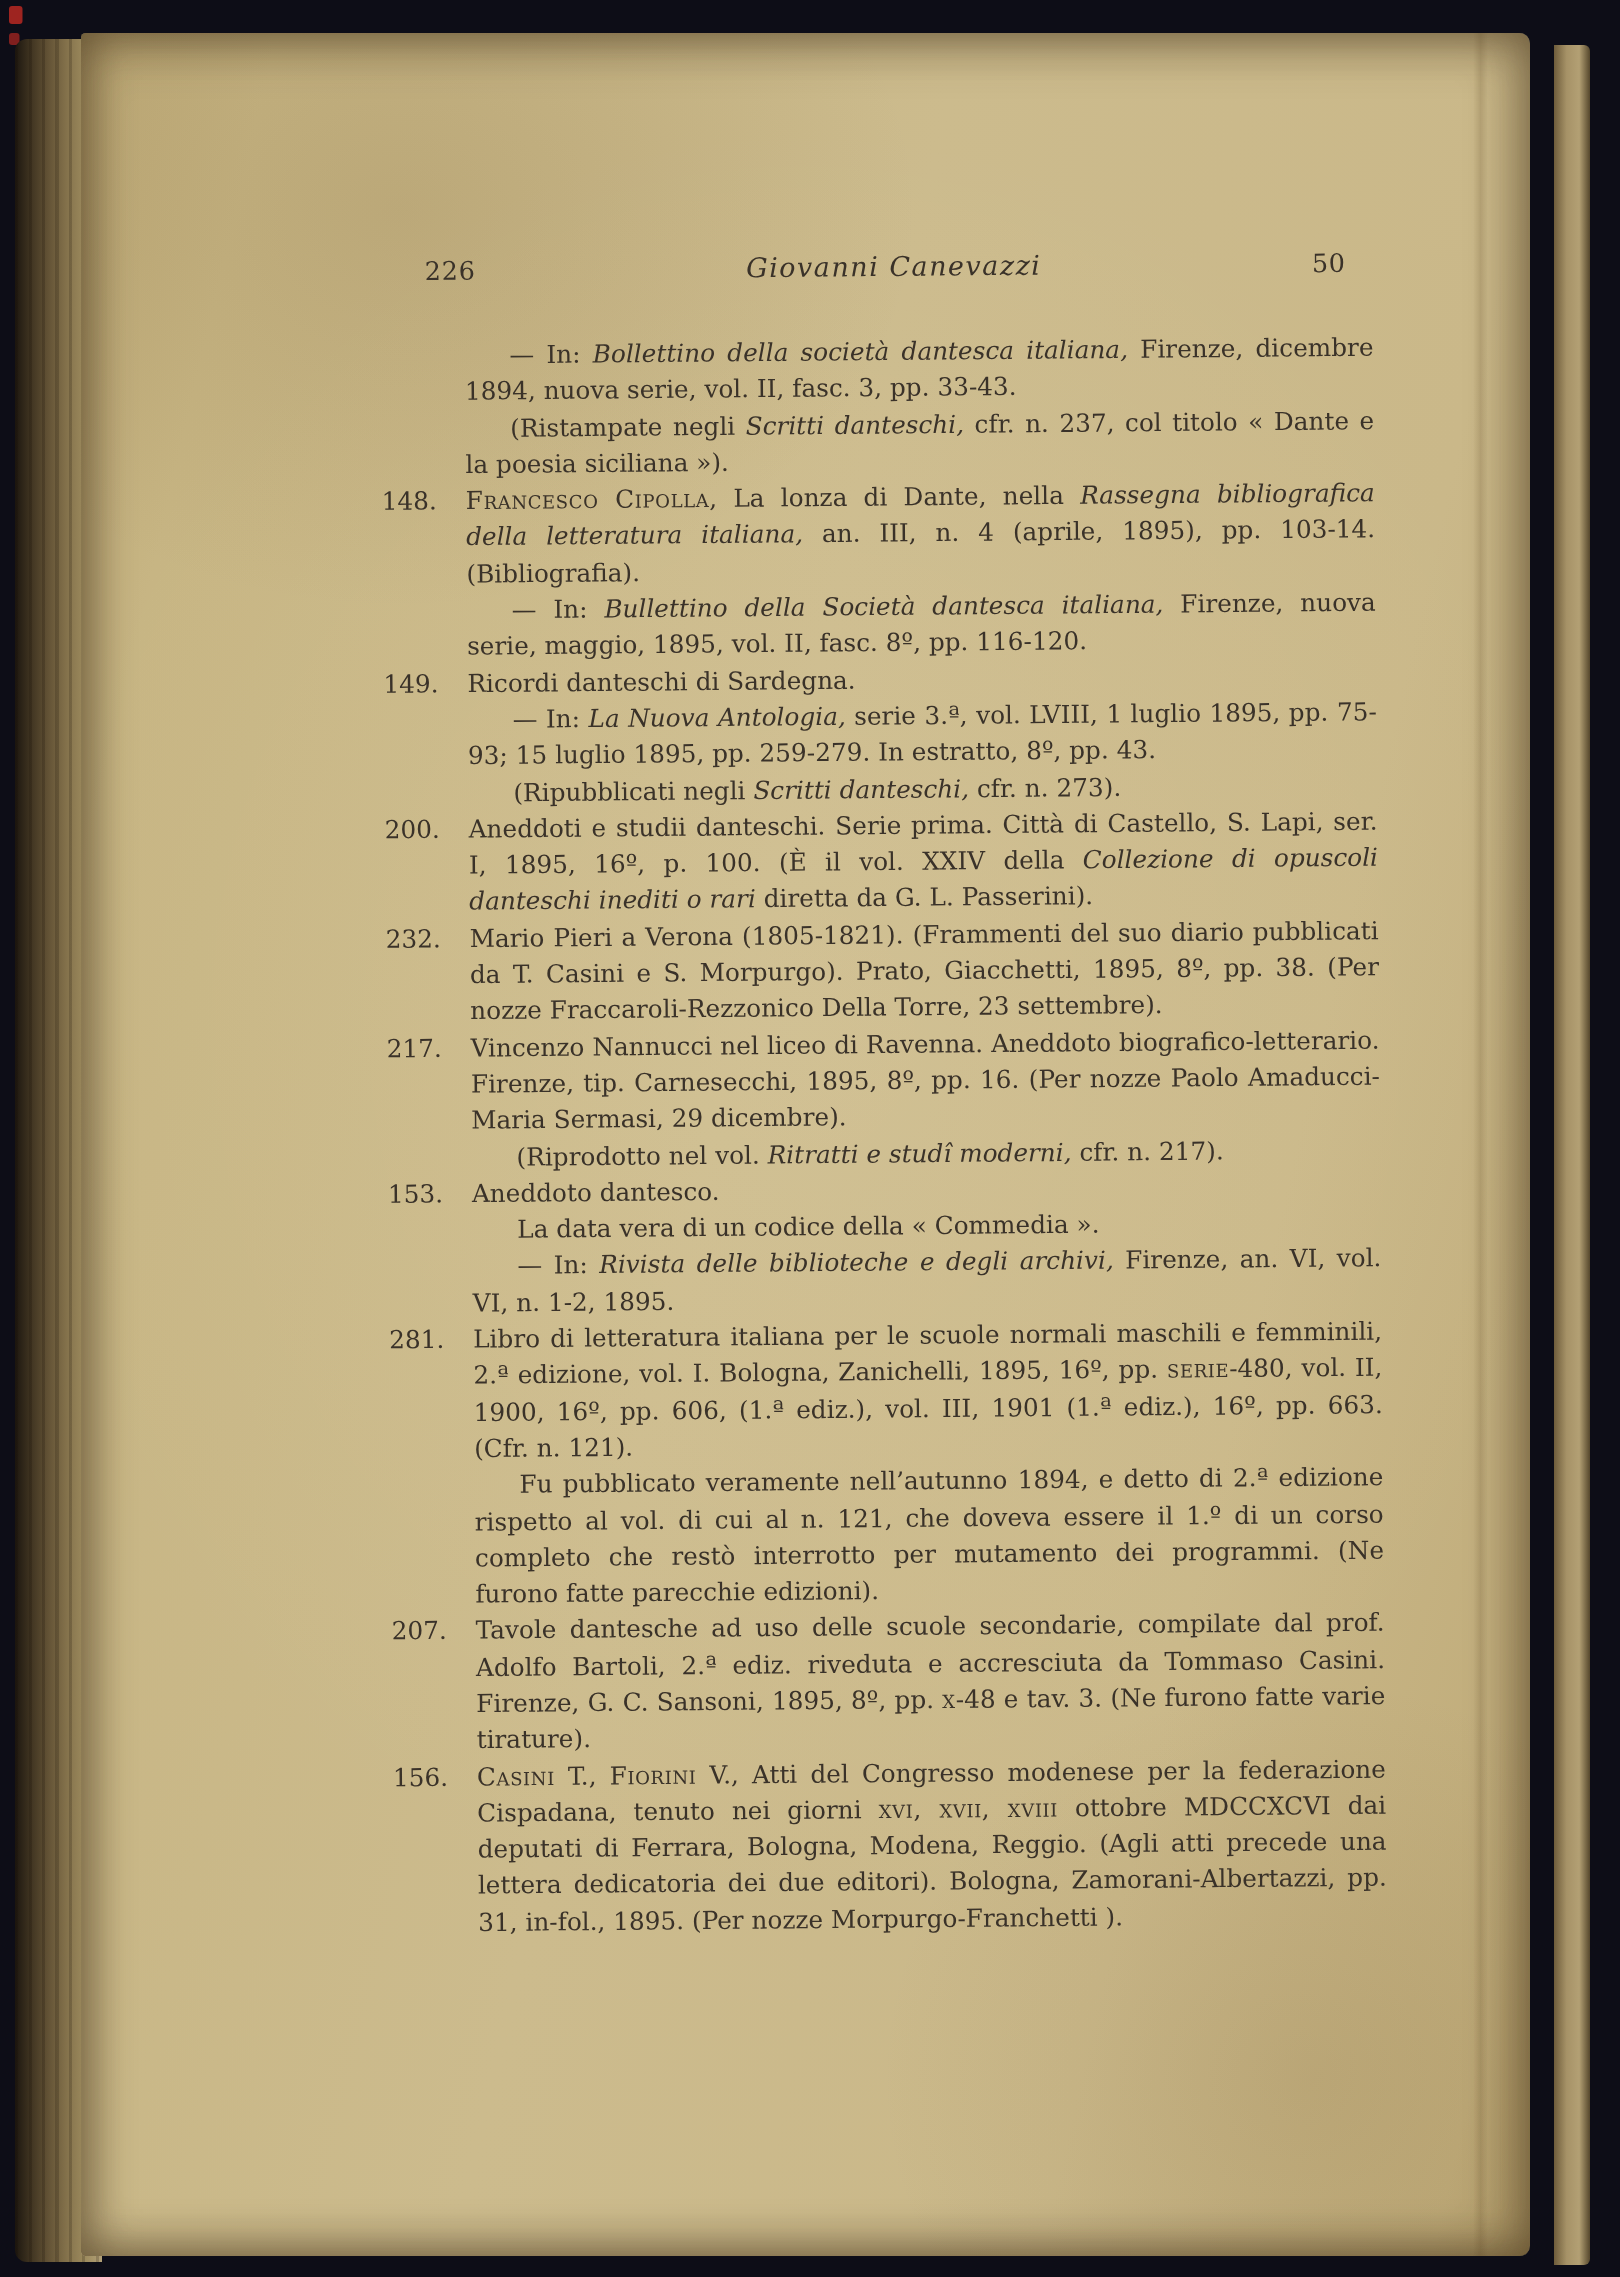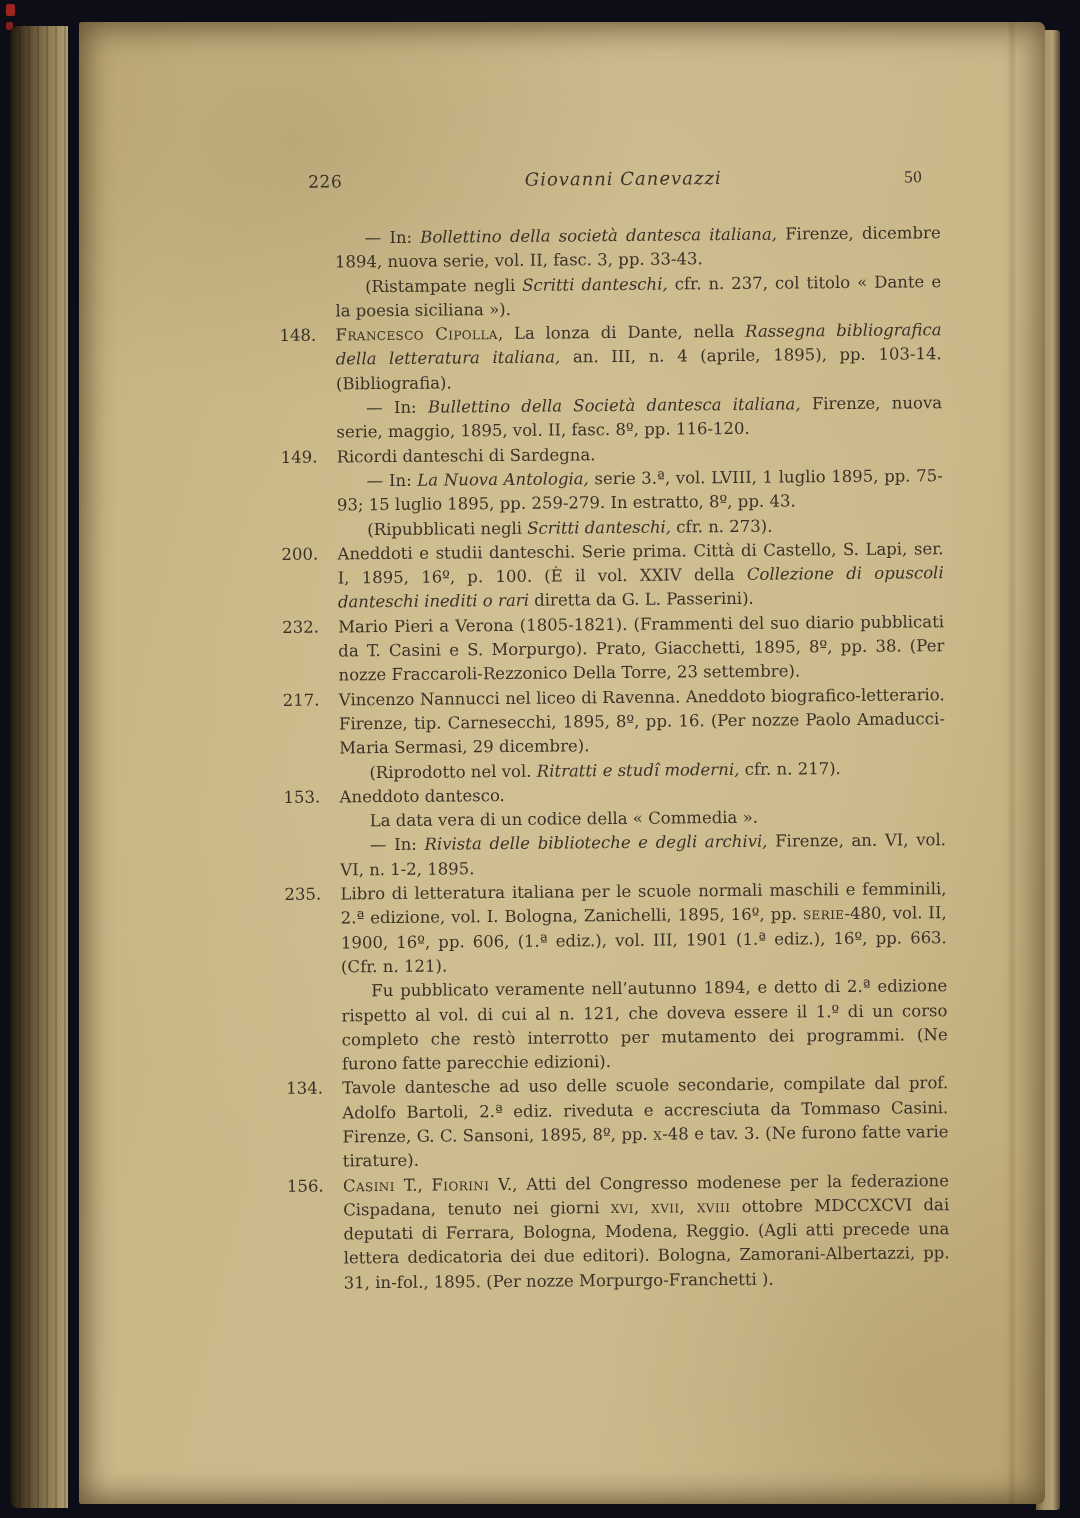--- a/index.html
+++ b/index.html
@@ -26,21 +26,21 @@
   }
   
   .right-edge{
     position:absolute;left:1036px;top:30px;bottom:8px;width:24px;
     background:linear-gradient(90deg,#6e5c3b 0%,#a69267 35%,#b3a074 70%,#55472c 100%);
     border-radius:0 4px 4px 0;
   }
 
   
   .page{
-    position:absolute;left:79px;top:22px;width:966px;height:1482px;
+    position:absolute;left:54px;top:22px;width:966px;height:1482px;
     background:
       radial-gradient(ellipse 60% 30% at 22% 8%,rgba(110,82,44,.14),rgba(0,0,0,0) 60%),
       radial-gradient(ellipse 50% 30% at 85% 92%,rgba(110,82,44,.12),rgba(0,0,0,0) 60%),
       radial-gradient(ellipse 80% 60% at 50% 45%,rgba(255,244,210,.10),rgba(0,0,0,0) 70%),
       linear-gradient(103deg,#bda976 0%,#c7b583 10%,#ccbb8d 45%,#cab889 75%,#c0ac7a 95%,#b5a06d 100%);
     border-radius:3px 7px 7px 3px;
     box-shadow:
       inset 10px 0 26px rgba(62,46,24,.35),
       inset -14px 0 30px rgba(70,52,26,.28),
       inset 0 14px 30px rgba(70,52,26,.22),
@@ -57,21 +57,21 @@
     transform:rotate(-0.5deg);
     color:#3a3229;
   }
   .header{
     display:flex;align-items:baseline;
     padding:0 18px 0 30px;
     font-size:17px;letter-spacing:.5px;
   }
   .header .pagenum{flex:0 0 auto;}
   .header .running-title{flex:1 1 auto;text-align:center;font-style:italic;font-size:18px;letter-spacing:1px;}
-  .header .folio{flex:0 0 auto;font-family:Liberation Serif, serif;}
+  .header .folio{flex:0 0 auto;}
 
   .body{margin-top:34px;font-size:16.5px;line-height:24.3px;}
   .body p{margin:0;text-align:justify;}
   .body p.entry{padding-left:56px;text-indent:-56px;}
   .body p.sub{padding-left:56px;text-indent:30px;}
   .body .num{display:inline-block;width:56px;text-indent:0;}
   .body .it{font-style:italic;}
   .body .sc{font-variant:small-caps;letter-spacing:.4px;}
 </style>
 </head>
@@ -99,19 +99,19 @@
         <p class="block entry"><span class="num">149.</span><span>Ricordi danteschi di Sardegna.</span></p>
         <p class="block sub"><span>— In: </span><span class="it">La Nuova Antologia,</span><span> serie 3.ª, vol. LVIII, 1 luglio 1895, pp. 75-93; 15 luglio 1895, pp. 259-279. In estratto, 8º, pp. 43.</span></p>
         <p class="block sub"><span>(Ripubblicati negli </span><span class="it">Scritti danteschi,</span><span> cfr. n. 273).</span></p>
         <p class="block entry"><span class="num">200.</span><span>Aneddoti e studii danteschi. Serie prima. Città di Castello, S. Lapi, ser. I, 1895, 16º, p. 100. (È il vol. XXIV della </span><span class="it">Collezione di opuscoli danteschi inediti o rari</span><span> diretta da G. L. Passerini).</span></p>
         <p class="block entry"><span class="num">232.</span><span>Mario Pieri a Verona (1805-1821). (Frammenti del suo diario pubblicati da T. Casini e S. Morpurgo). Prato, Giacchetti, 1895, 8º, pp. 38. (Per nozze Fraccaroli-Rezzonico Della Torre, 23 settembre).</span></p>
         <p class="block entry"><span class="num">217.</span><span>Vincenzo Nannucci nel liceo di Ravenna. Aneddoto biografico-letterario. Firenze, tip. Carnesecchi, 1895, 8º, pp. 16. (Per nozze Paolo Amaducci-Maria Sermasi, 29 dicembre).</span></p>
         <p class="block sub"><span>(Riprodotto nel vol. </span><span class="it">Ritratti e studî moderni,</span><span> cfr. n. 217).</span></p>
         <p class="block entry"><span class="num">153.</span><span>Aneddoto dantesco.</span></p>
         <p class="block sub"><span>La data vera di un codice della « Commedia ».</span></p>
         <p class="block sub"><span>— In: </span><span class="it">Rivista delle biblioteche e degli archivi,</span><span> Firenze, an. VI, vol. VI, n. 1-2, 1895.</span></p>
-        <p class="block entry"><span class="num">235.</span><span>Libro di letteratura italiana per le scuole normali maschili e femminili, 2.ª edizione, vol. I. Bologna, Zanichelli, 1895, 16º, pp. </span><span class="sc">serie</span><span>-480, vol. II, 1900, 16º, pp. 606, (1.ª ediz.), vol. III, 1901 (1.ª ediz.), 16º, pp. 663. (Cfr. n. 121).</span></p>
+        <p class="block entry"><span class="num">281.</span><span>Libro di letteratura italiana per le scuole normali maschili e femminili, 2.ª edizione, vol. I. Bologna, Zanichelli, 1895, 16º, pp. </span><span class="sc">serie</span><span>-480, vol. II, 1900, 16º, pp. 606, (1.ª ediz.), vol. III, 1901 (1.ª ediz.), 16º, pp. 663. (Cfr. n. 121).</span></p>
         <p class="block sub"><span>Fu pubblicato veramente nell’autunno 1894, e detto di 2.ª edizione rispetto al vol. di cui al n. 121, che doveva essere il 1.º di un corso completo che restò interrotto per mutamento dei programmi. (Ne furono fatte parecchie edizioni).</span></p>
-        <p class="block entry"><span class="num">134.</span><span>Tavole dantesche ad uso delle scuole secondarie, compilate dal prof. Adolfo Bartoli, 2.ª ediz. riveduta e accresciuta da Tommaso Casini. Firenze, G. C. Sansoni, 1895, 8º, pp. </span><span class="sc">x</span><span>-48 e tav. 3. (Ne furono fatte varie tirature).</span></p>
+        <p class="block entry"><span class="num">207.</span><span>Tavole dantesche ad uso delle scuole secondarie, compilate dal prof. Adolfo Bartoli, 2.ª ediz. riveduta e accresciuta da Tommaso Casini. Firenze, G. C. Sansoni, 1895, 8º, pp. </span><span class="sc">x</span><span>-48 e tav. 3. (Ne furono fatte varie tirature).</span></p>
         <p class="block entry"><span class="num">156.</span><span class="sc">Casini</span><span> T., </span><span class="sc">Fiorini</span><span> V., Atti del Congresso modenese per la federazione Cispadana, tenuto nei giorni </span><span class="sc">xvi, xvii, xviii</span><span> ottobre MDCCXCVI dai deputati di Ferrara, Bologna, Modena, Reggio. (Agli atti precede una lettera dedicatoria dei due editori). Bologna, Zamorani-Albertazzi, pp. 31, in-fol., 1895. (Per nozze Morpurgo-Franchetti ).</span></p>
       </div>
   </div>
 </div>
 
 </body></html>

